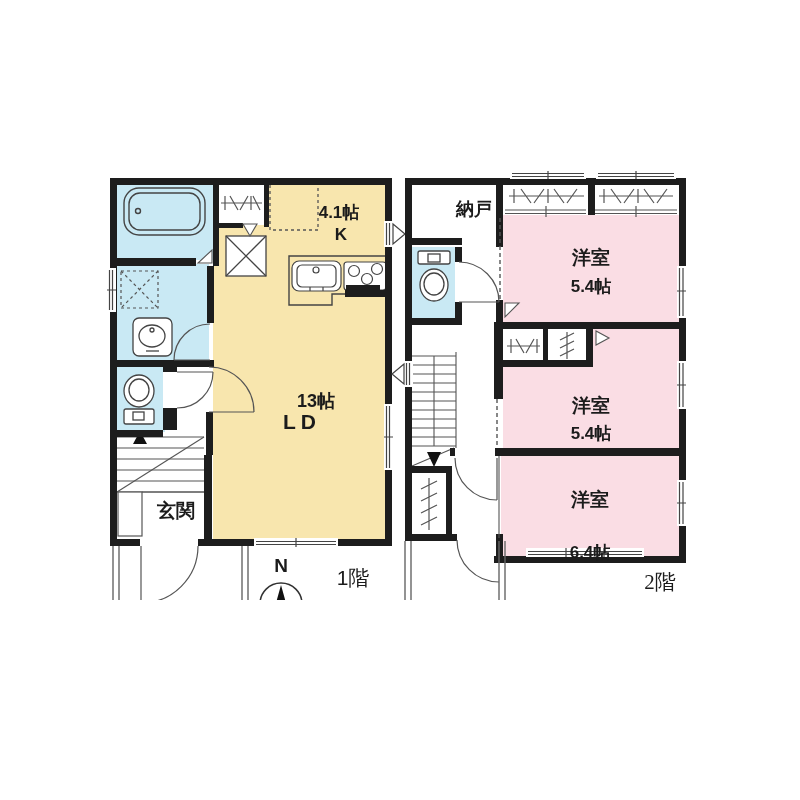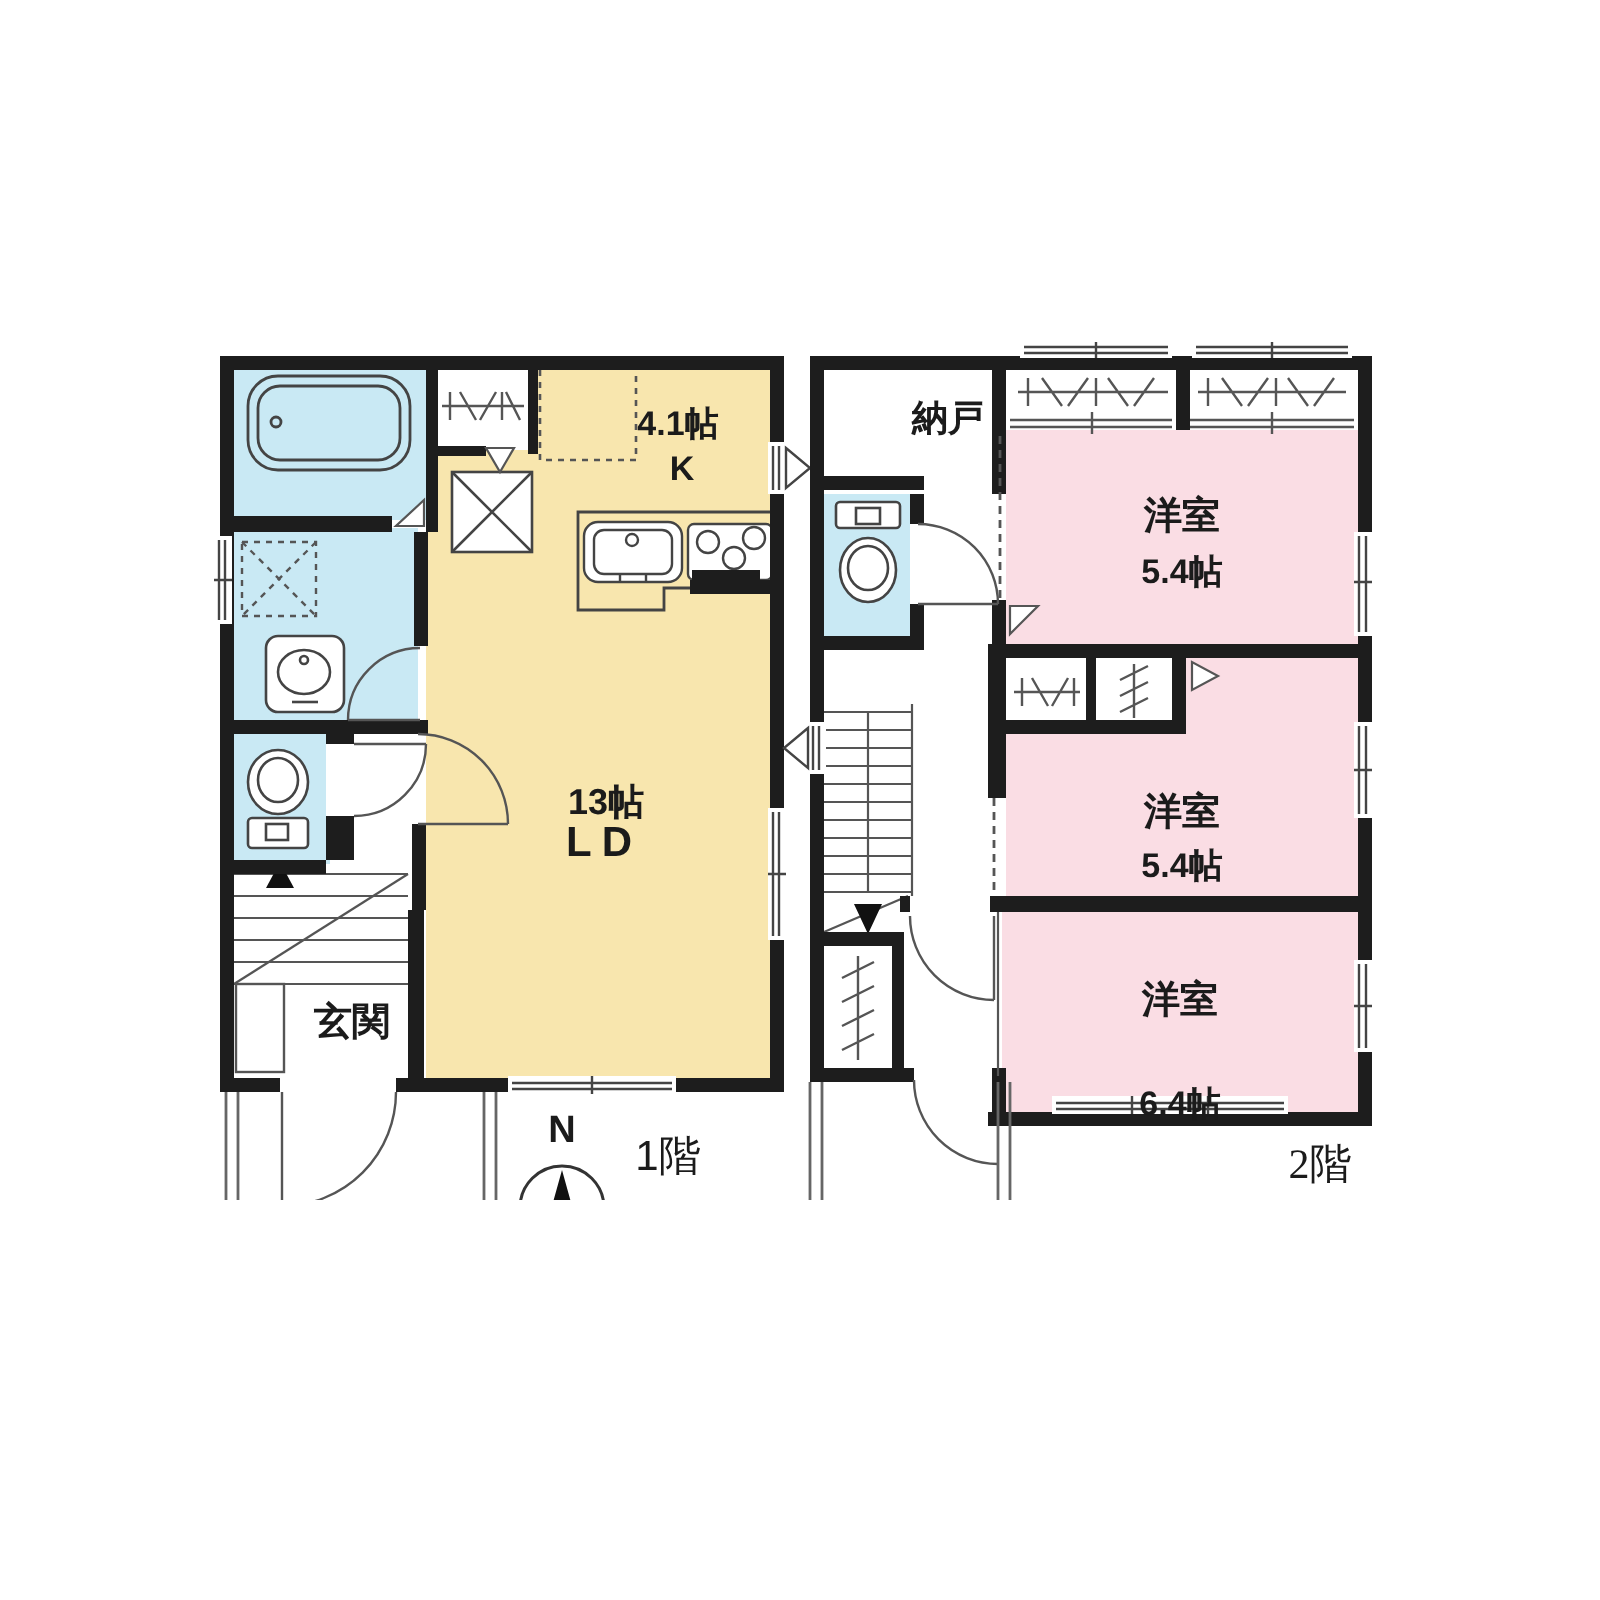--- a/index.html
+++ b/index.html
@@ -239,23 +239,23 @@
 
   <g>
     <circle cx="281" cy="604" r="21" fill="#fff" stroke="#333" stroke-width="1.5"></circle>
     <polygon points="281,585 271,621 281,613 291,621" fill="#111"></polygon>
   </g>
 </svg>
 
 <div class="lbl b fs17" style="left:339px;top:212px;">4.1帖</div>
 <div class="lbl b fs17" style="left:341px;top:235px;">K</div>
 <div class="lbl ld" style="left:302px;top:378px;margin-top:44px;">LD</div>
-<div class="lbl b fs18" style="left:303px;top:401px;text-align:right;">13帖</div>
+<div class="lbl b fs18" style="left:316px;top:401px;text-align:right;">13帖</div>
 <div class="lbl b fs19" style="left:176px;top:511px;">玄関</div>
-<div class="lbl fs21" style="left:334px;top:578px;">1階</div>
+<div class="lbl fs21" style="left:353px;top:578px;">1階</div>
 <div class="lbl b fs19" style="left:281px;top:566px;">N</div>
 
 <div class="lbl b fs18" style="left:454px;top:209px;margin-left:20px;">納戸</div>
 <div class="lbl b fs19" style="left:591px;top:258px;">洋室</div>
 <div class="lbl b fs17" style="left:591px;top:286px;">5.4帖</div>
 <div class="lbl b fs19" style="left:591px;top:406px;">洋室</div>
 <div class="lbl b fs17" style="left:591px;top:433px;">5.4帖</div>
 <div class="lbl b fs19" style="left:590px;top:500px;">洋室</div>
 <div class="lbl b fs17" style="left:590px;top:552px;">6.4帖</div>
 <div class="lbl fs21" style="left:660px;top:582px;font-family:Liberation Serif, serif;">2階</div>

